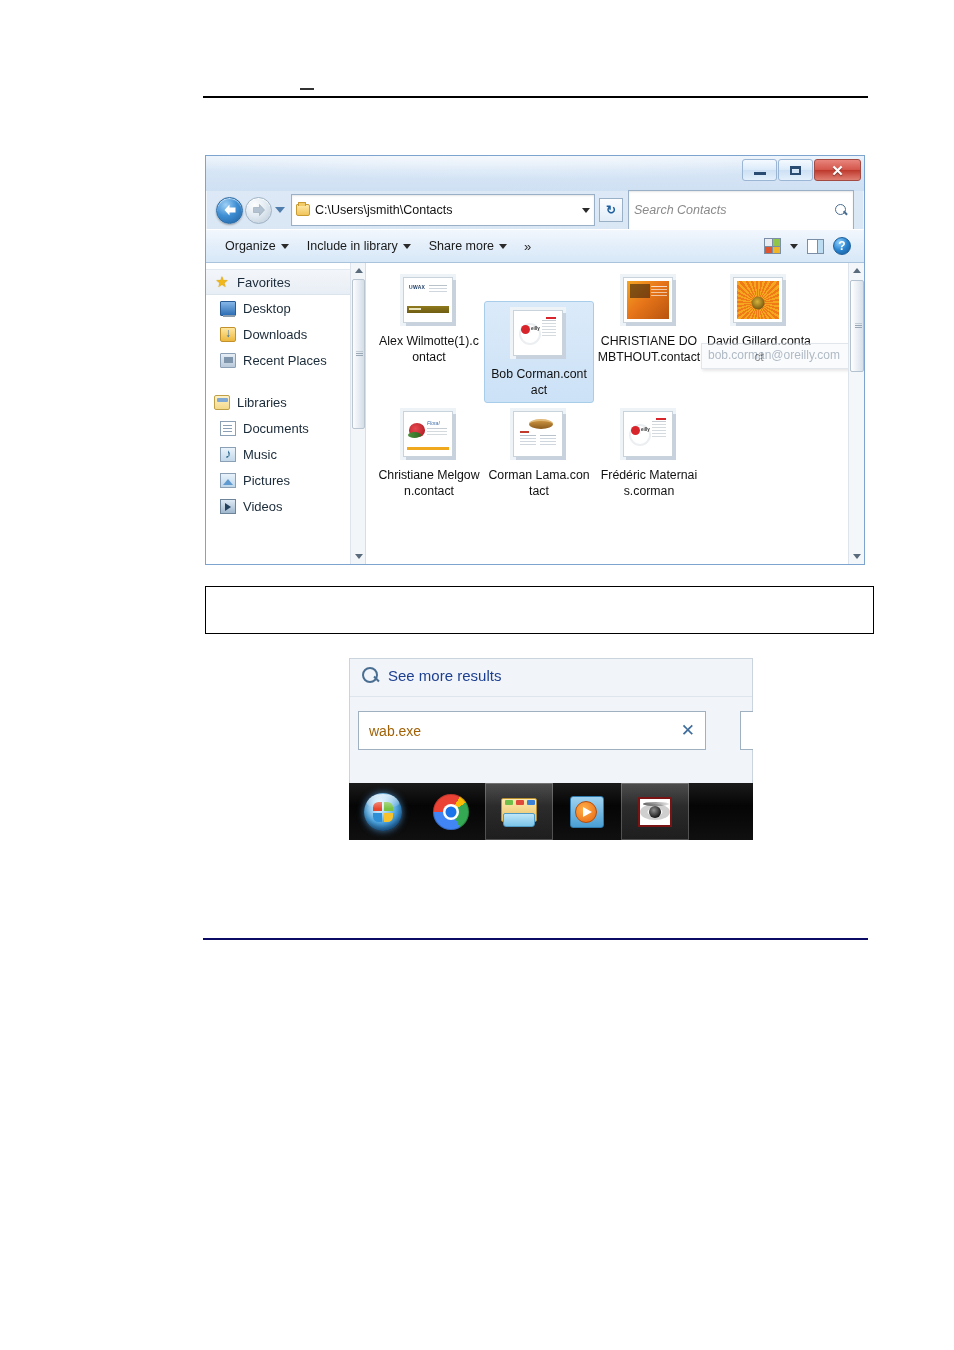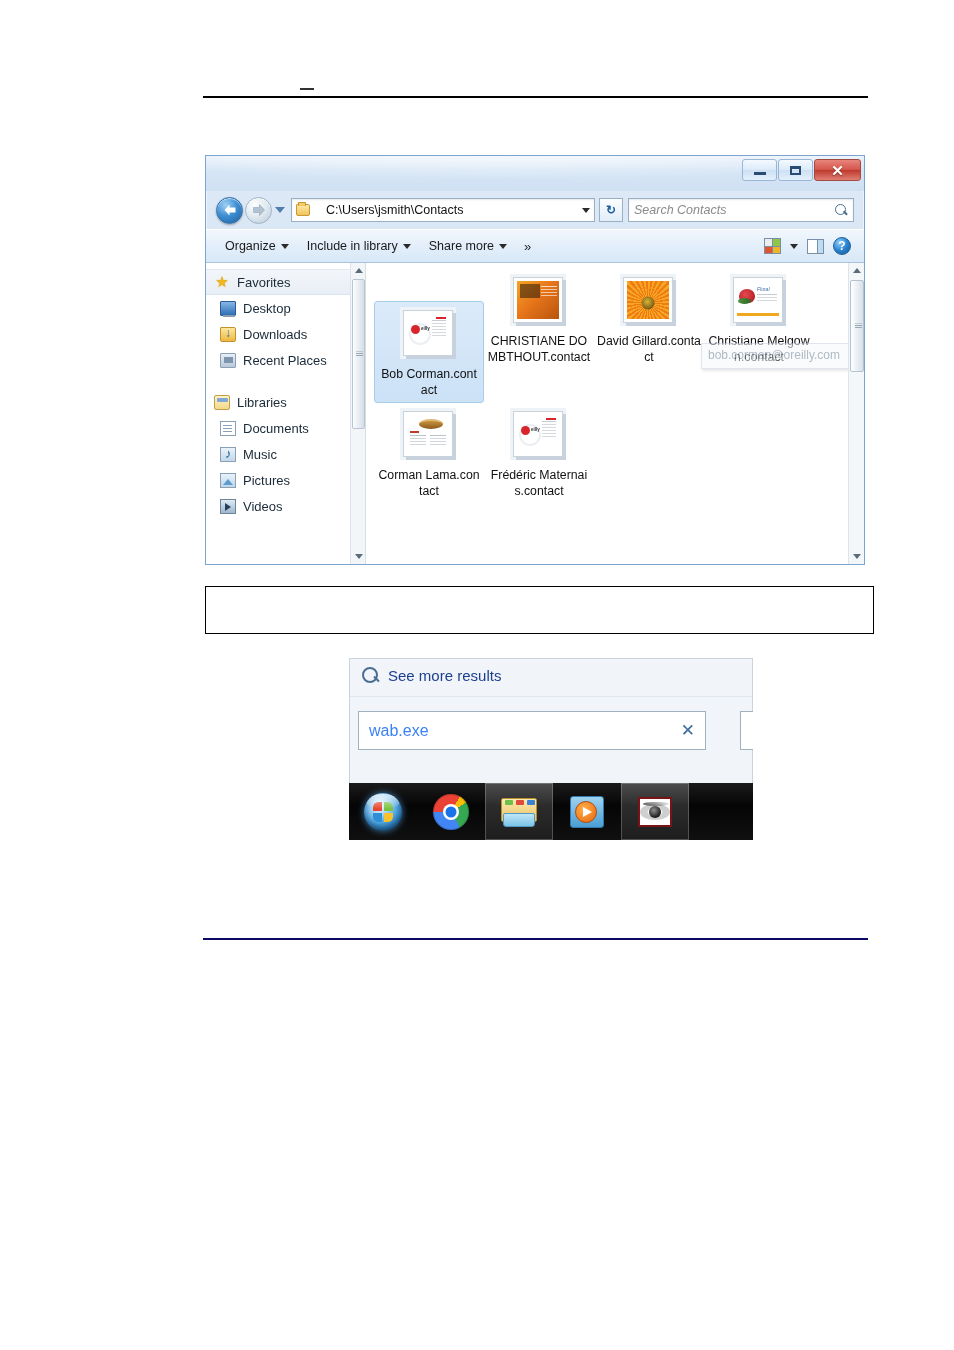--- a/index.html
+++ b/index.html
@@ -81,23 +81,23 @@
     border:1px solid #9fb3c5;
     box-shadow: inset 0 1px 1px rgba(255,255,255,.9);
   }
   .arrow-w { position:absolute; left:50%; top:50%; transform:translate(-50%,-50%); }
   .hist-caret {
     margin-left:3px; width:0;height:0;
     border-left:5px solid transparent;border-right:5px solid transparent;
     border-top:6px solid #4f7eae; flex:0 0 auto;
   }
   .addrbox {
-    flex:1 1 auto; margin-left:6px; height:24px;
+    flex:1 1 auto; margin-left:6px; height:32px;
     background:#fff; border:1px solid #9ab0c6;
-    display:flex; align-items:center; padding:0 4px; gap:16px;
+    display:flex; align-items:center; padding:0 4px; gap:5px;
     box-shadow: inset 0 1px 2px rgba(0,0,0,.10);
   }
   .folder-ico {
     width:14px;height:12px;flex:0 0 auto; position:relative;
     background: linear-gradient(180deg,#ffe9a8,#f0c45a);
     border:1px solid #c99a32; border-radius:1px 2px 2px 2px;
   }
   .folder-ico:after{
     content:""; position:absolute; left:1px; top:-3px; width:6px;height:3px;
     background:#f3cc6a; border:1px solid #c99a32; border-bottom:none; border-radius:1px 1px 0 0;
@@ -108,21 +108,21 @@
     border-left:4px solid transparent;border-right:4px solid transparent;
     border-top:5px solid #2a2a2a;
   }
   .refresh-btn {
     width:24px;height:24px;margin-left:4px; flex:0 0 auto;
     border:1px solid #9ab0c6; background: linear-gradient(180deg,#fbfdff,#e2edf8);
     display:flex;align-items:center;justify-content:center;
     font-size:12px; color:#1d5f9e; font-weight:bold;
   }
   .searchbox {
-    width:226px; height:24px; margin-left:5px; flex:0 0 auto;
+    width:226px; height:40px; margin-left:5px; flex:0 0 auto;
     background:#fff; border:1px solid #9ab0c6;
     display:flex;align-items:center; padding:0 5px;
     box-shadow: inset 0 1px 2px rgba(0,0,0,.10);
   }
   .search-ph { font-size:12.5px; color:#8a8a8a; font-style:italic; flex:1 1 auto; }
   .mag { width:13px;height:13px; position:relative; flex:0 0 auto; }
   .mag:before{content:"";position:absolute;left:0;top:0;width:9px;height:9px;border:1.6px solid #4a6e91;border-radius:50%;}
   .mag:after{content:"";position:absolute;left:8px;top:8px;width:5px;height:1.6px;background:#4a6e91;transform:rotate(45deg);}
 
   
@@ -343,21 +343,21 @@
   .mag2 { width:17px;height:17px;position:relative; }
   .mag2:before{content:"";position:absolute;left:0;top:0;width:12px;height:12px;border:2px solid #4a6e91;border-radius:50%;}
   .mag2:after{content:"";position:absolute;left:11px;top:11px;width:7px;height:2px;background:#4a6e91;transform:rotate(45deg);}
   .s2-more span { font-size:15px; color:#1c3f8f; }
   .s2-sep { position:absolute; left:0; right:0; top:37px; height:1px; background:#dfe5ec; }
   .s2-input {
     position:absolute; left:8px; top:52px; width:348px; height:39px;
     background:#fff; border:1px solid #9fb0c1;
     display:flex; align-items:center; padding:0 10px;
   }
-  .s2-input .val { font-size:16px; color:#3b82f6; flex:1 1 auto; }
+  .s2-input .val { font-size:14px; color:#a16207; flex:1 1 auto; }
   .s2-x { font-size:17px; color:#3f6d9c; }
   .s2-side {
     position:absolute; left:390px; top:52px; width:26px; height:39px;
     background:#fff; border:1px solid #9fb0c1;
   }
   .taskbar {
     position:absolute; left:0; top:125px; width:404px; height:57px;
     background: linear-gradient(180deg,#1b1b1b 0%, #050505 40%, #101010 100%);
     display:flex; align-items:center;
   }
@@ -556,20 +556,32 @@
         </div>
         <div class="sb-arrow" style="position:absolute;bottom:0;left:0;">
           <div class="tri-dn"></div>
         </div>
       </div>
     </div>
 
     <div class="filepane">
       <div class="grid">
 
+        <div class="tile">
+          <div class="thumb">
+            <div class="card">
+                <div class="inner art-uwax">
+              <span class="hdr">UWAX</span>
+                  <span class="ln"></span>
+                  <span class="band"></span>
+            </div>
+              </div>
+          </div>
+          <div class="fname">Alex Wilmotte(1).contact</div>
+        </div>
 
 
         <div class="tile sel">
           <div class="thumb">
             <div class="card">
                 <div class="inner art-reilly">
               <span class="wm"></span>
                   <span class="dot"></span>
                   <span class="w1">eilly</span>
               <span class="red2"></span>
@@ -643,21 +655,21 @@
             <div class="card">
                 <div class="inner art-reilly">
               <span class="wm"></span>
                   <span class="dot"></span>
                   <span class="w1">eilly</span>
               <span class="red2"></span>
                   <span class="rl"></span>
             </div>
               </div>
           </div>
-          <div class="fname">Frédéric Maternais.contact</div>
+          <div class="fname">Frédéric Maternais.corman</div>
         </div>
 
       </div>
 
       <div class="file-scroll">
         <div class="sb-arrow" style="position:absolute;top:0;left:0;width:16px;">
           <div class="tri-up"></div>
         </div>
         <div class="fs-thumb">
           <div class="sb-grip" style="left:4px;"></div>

